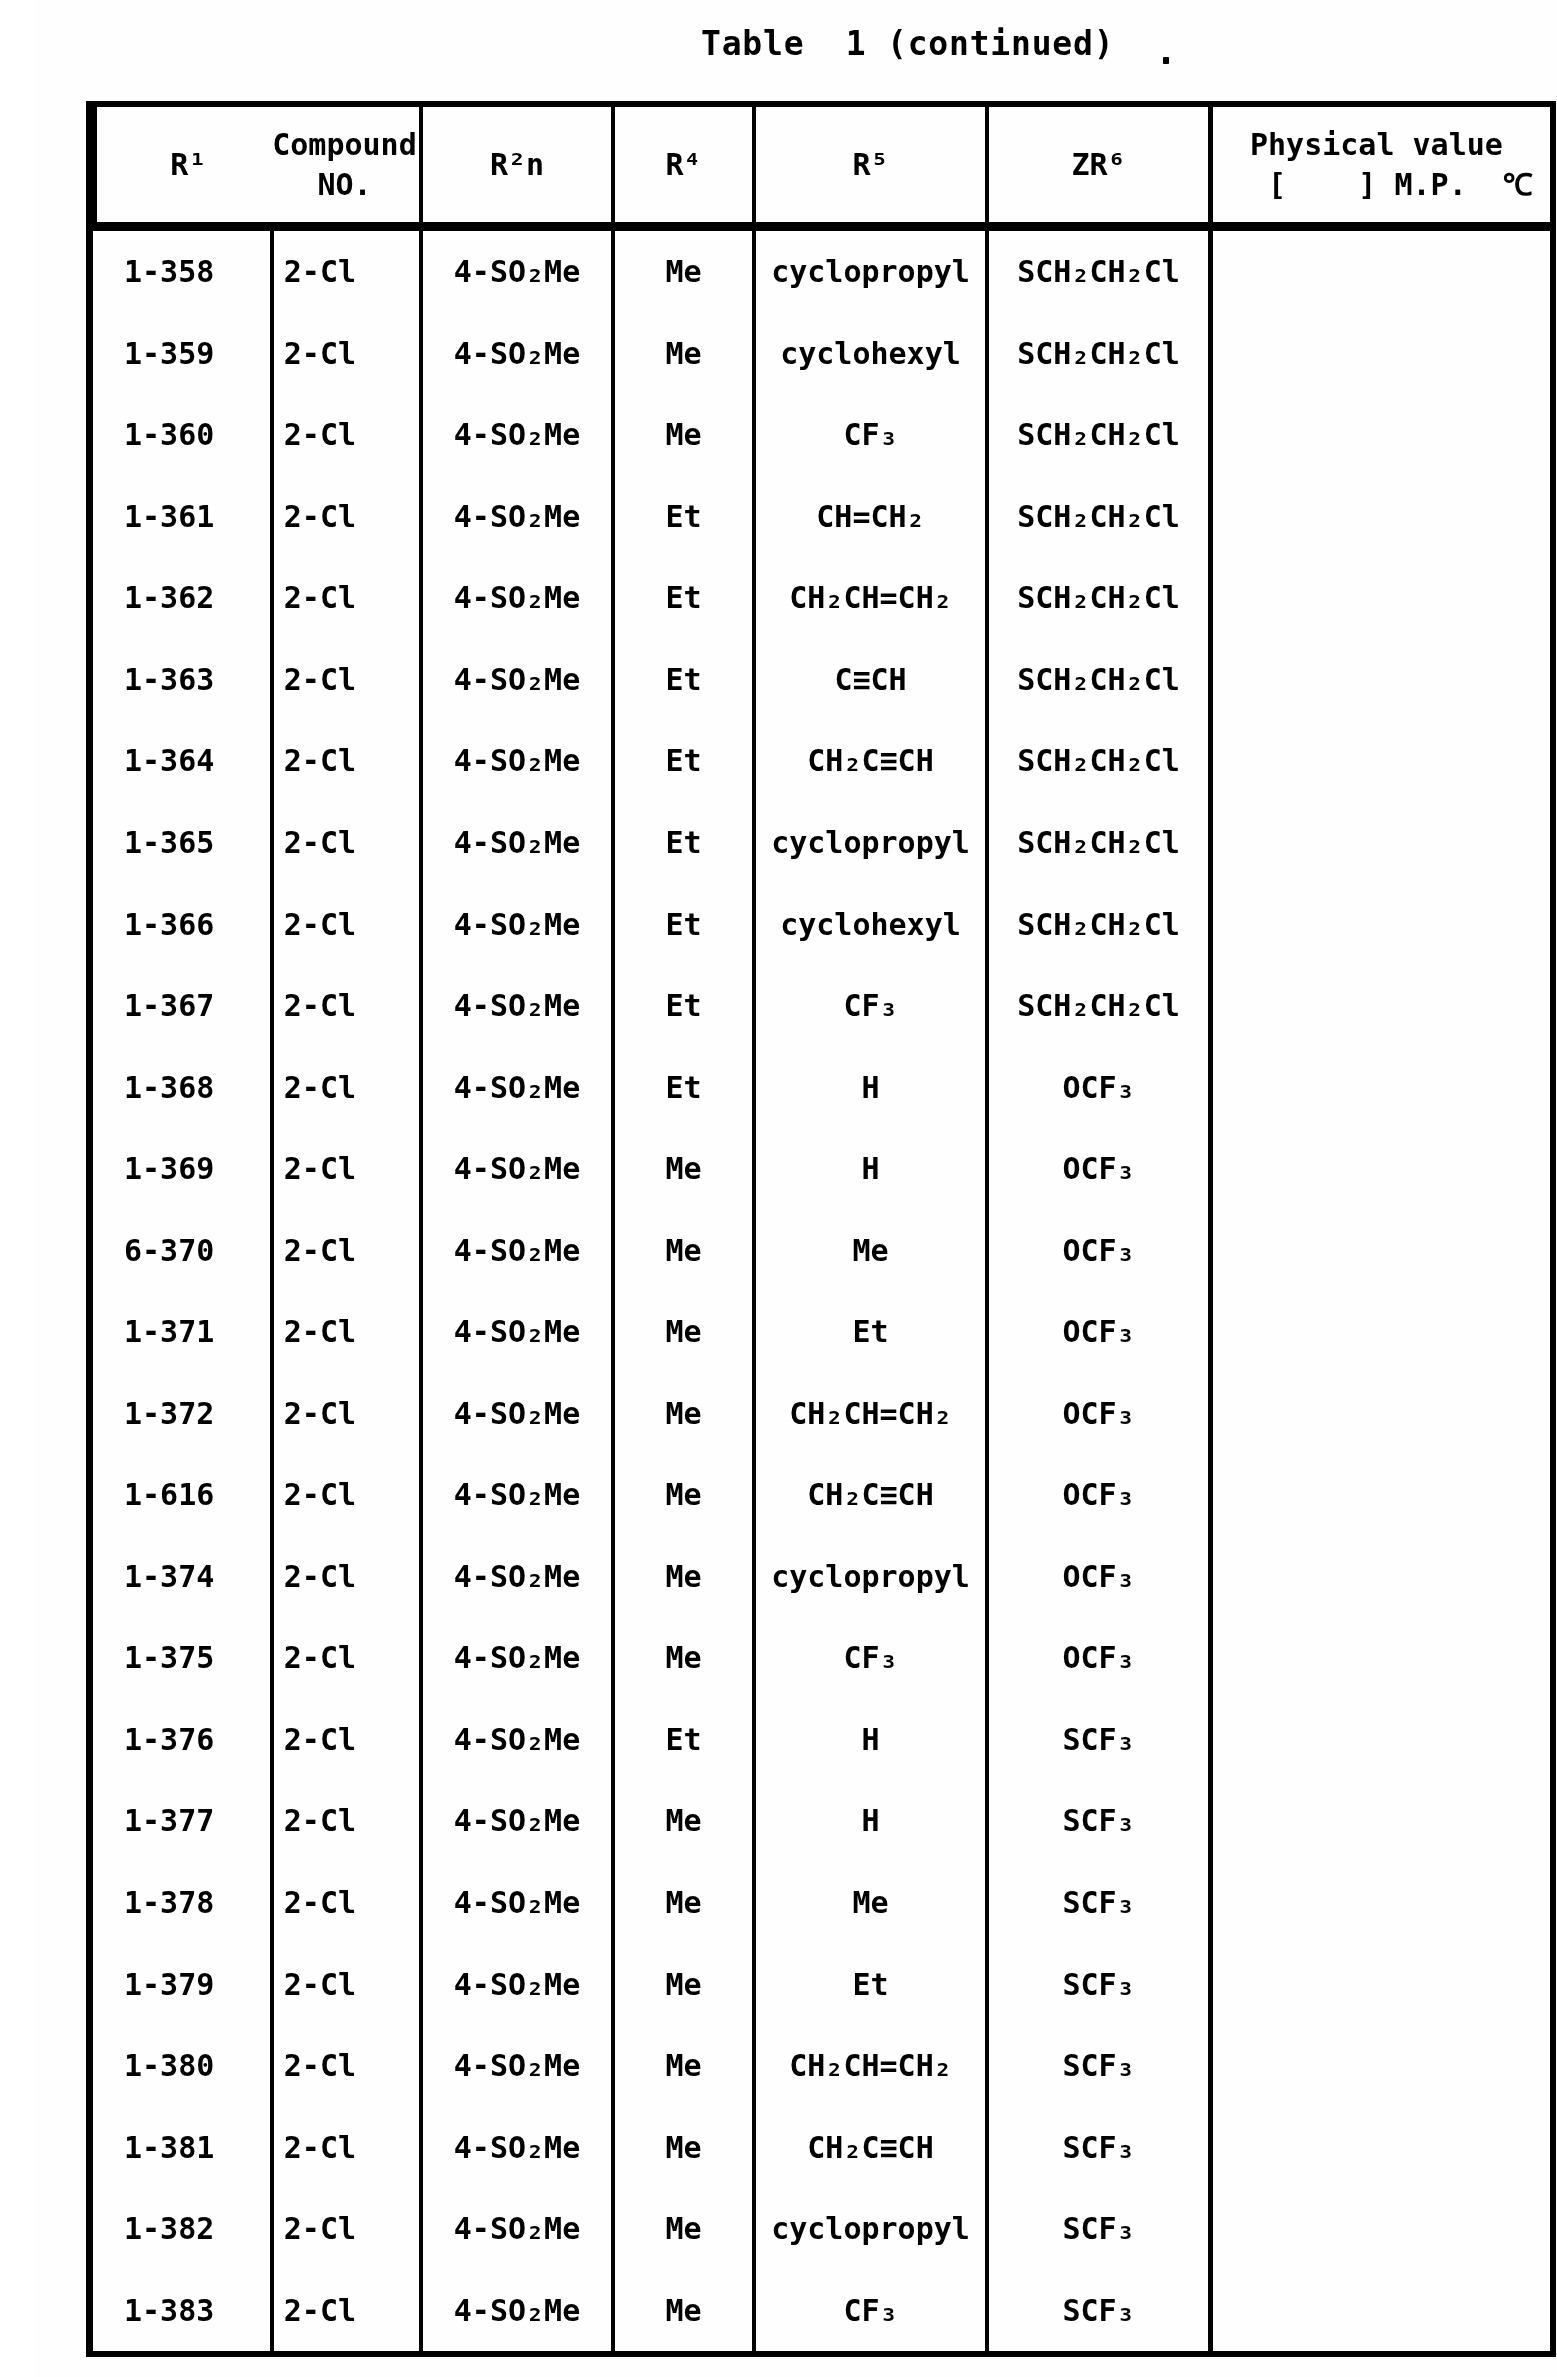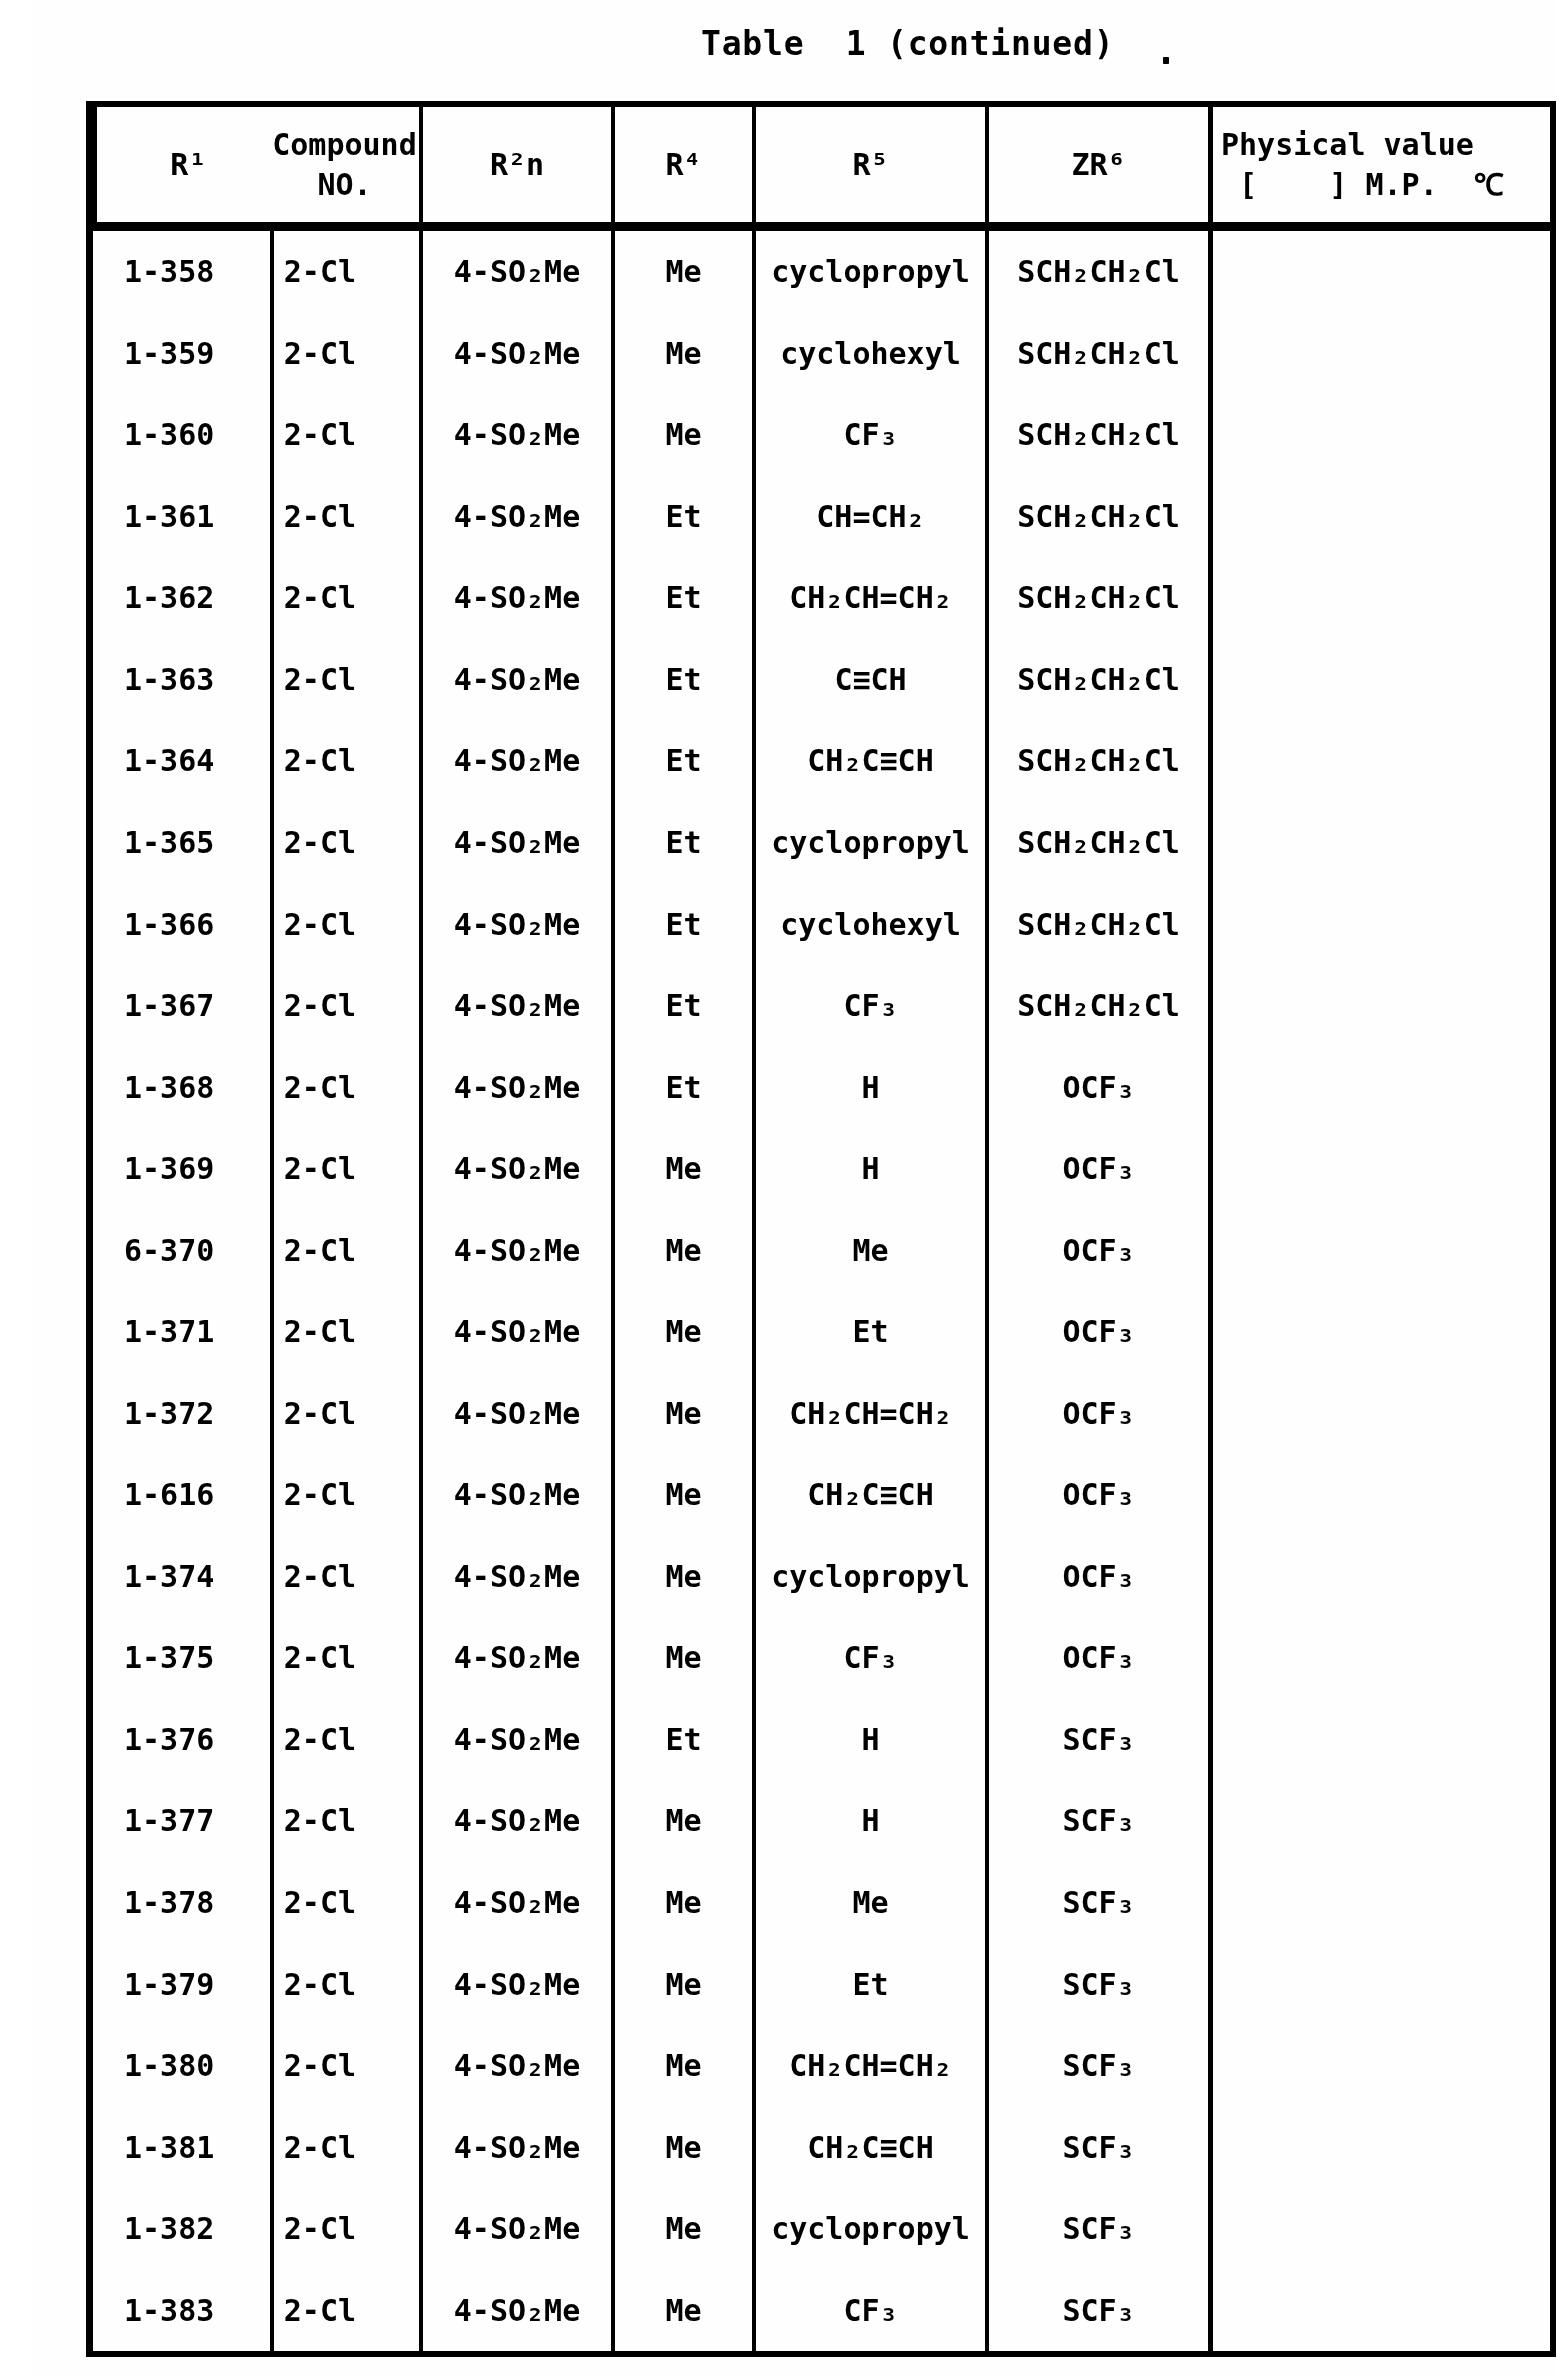--- a/index.html
+++ b/index.html
@@ -57,21 +57,21 @@
   .cell.th {
     border-bottom: 9.8px solid #000;
     flex-direction: column;
     justify-content: center;
     align-items: center;
     gap: 6.5px;
   }
   .cell.th.col-0 { padding-left: 0; }
   .cell.th.col-6 {
     align-items: flex-start;
-    padding-left: 8px;
+    padding-left: 37px;
   }
   .hl { white-space: pre; line-height: 1.1; }
   .speck {
     position: absolute;
     background: #000;
     border-radius: 0.8px;
   }
 </style>
 </head>
 <body>

